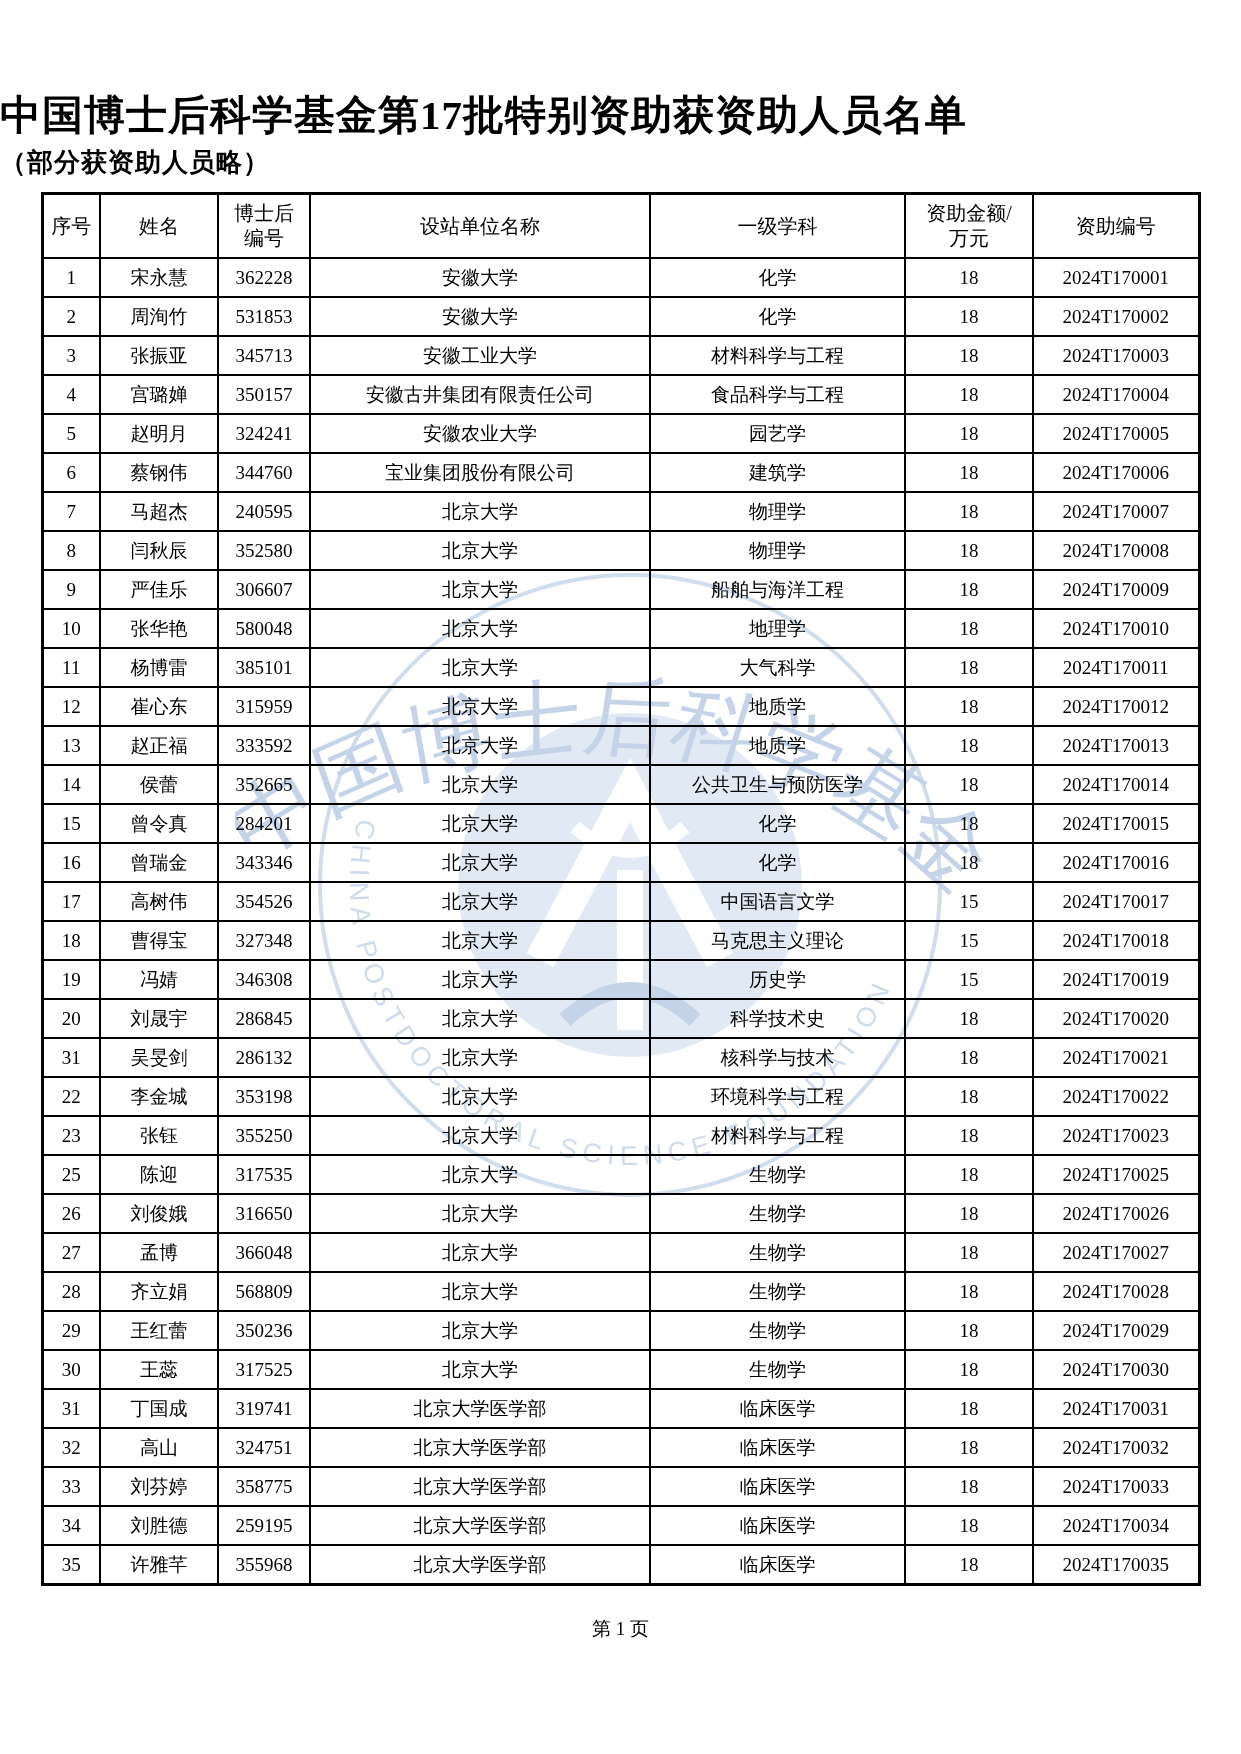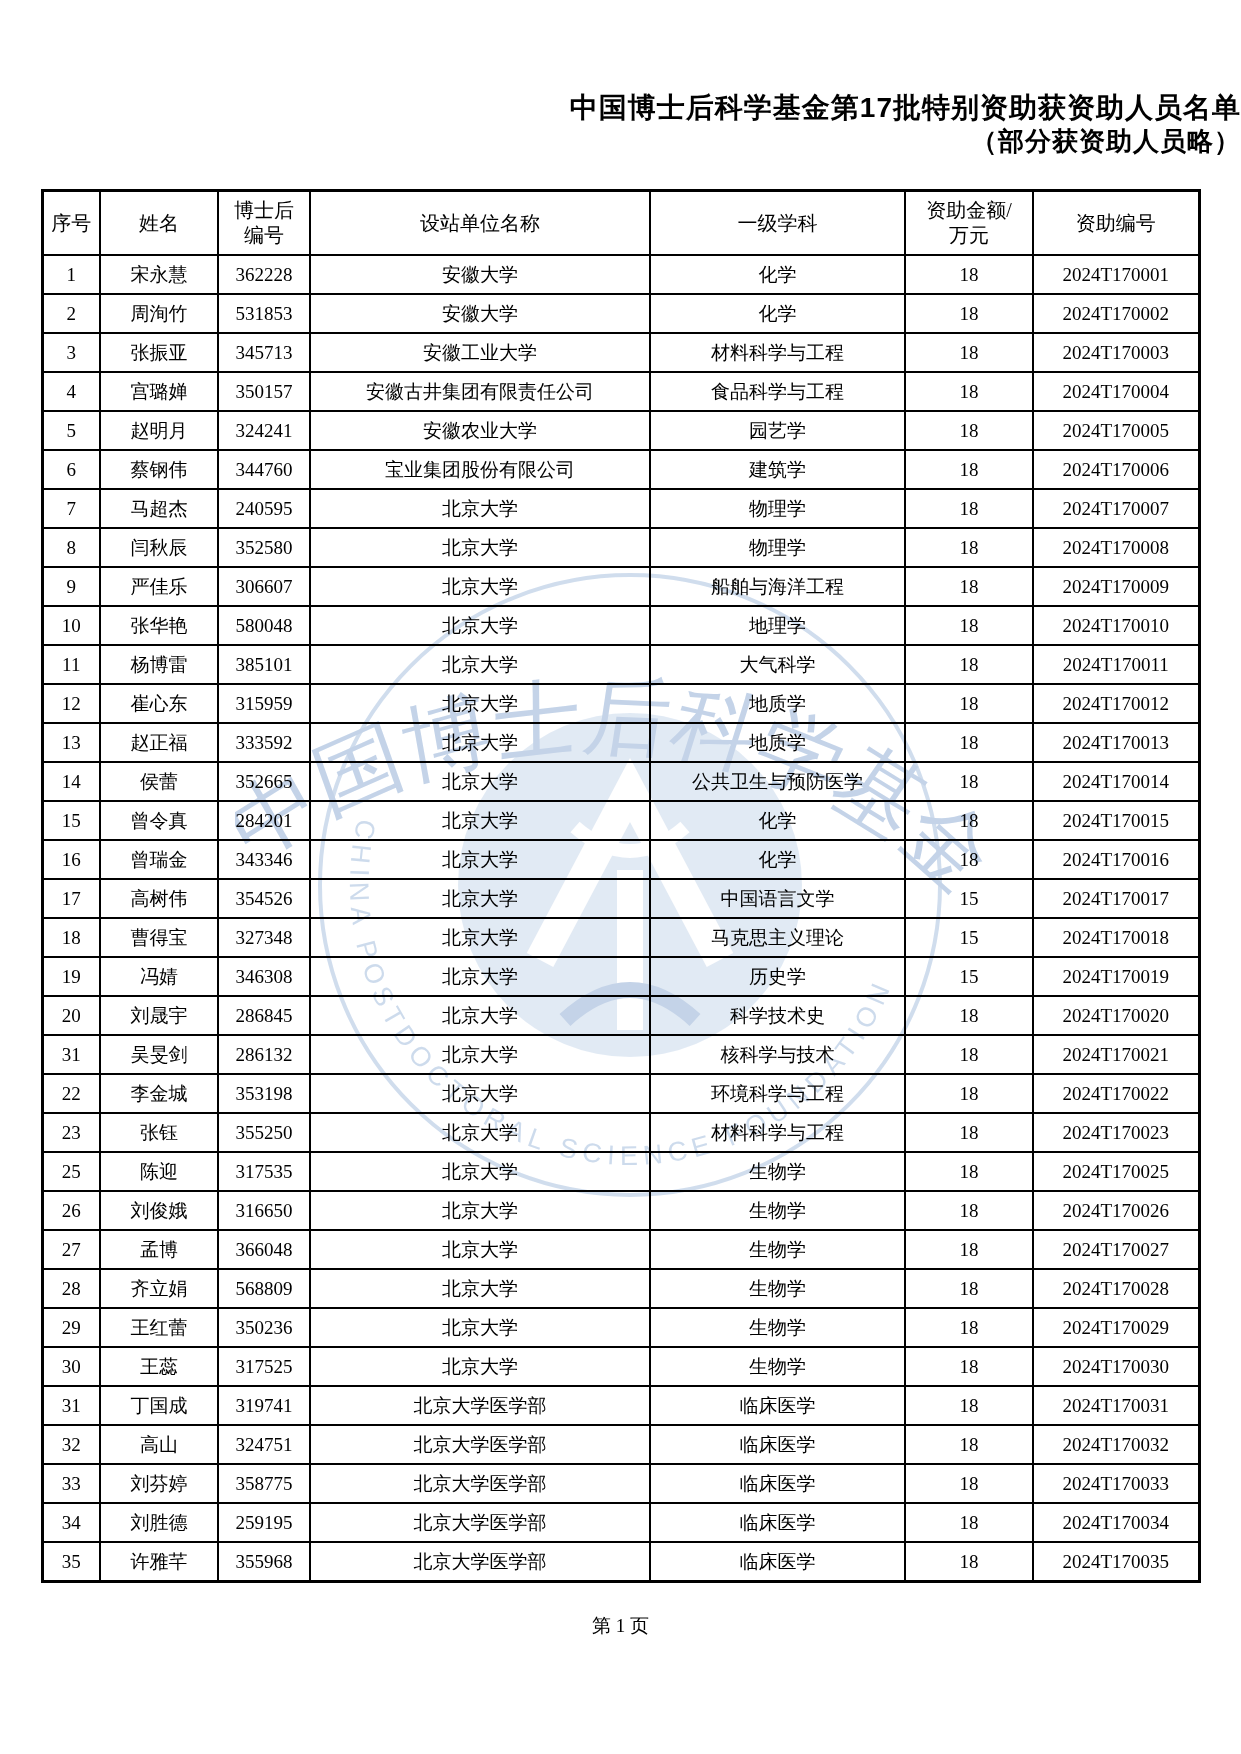--- a/index.html
+++ b/index.html
@@ -15,36 +15,37 @@
     position: absolute;
     left: 235px; top: 455px;
     width: 790px; height: 810px;
     opacity: 0.5;
     z-index: 0;
     pointer-events: none;
   }
   .content { position: relative; z-index: 1; }
   .page-title {
     margin: 92px 0 0 0;
-    text-align: right;
-    font-family: Liberation Sans, sans-serif;
+    text-align: left;
+    font-family: Liberation Serif, serif;
     font-weight: 900;
-    font-size: 28px;
+    font-size: 41px;
     letter-spacing: 1px;
     line-height: 1.15;
   }
   .page-subtitle {
-    text-align: right;
+    margin-top: 6px;
+    text-align: left;
     font-family: "Liberation Sans", "DejaVu Sans", sans-serif;
     font-weight: bold;
     font-size: 26px;
     letter-spacing: 1px;
   }
   table.roster {
-    margin: 30px auto 0 auto;
+    margin: 12px auto 0 auto;
     width: 1157px;
     border-collapse: collapse;
     table-layout: fixed;
     border: 3px solid #000;
   }
   .roster th, .roster td {
     border: 2px solid #000;
     text-align: center;
     vertical-align: middle;
     padding: 0 5px;

